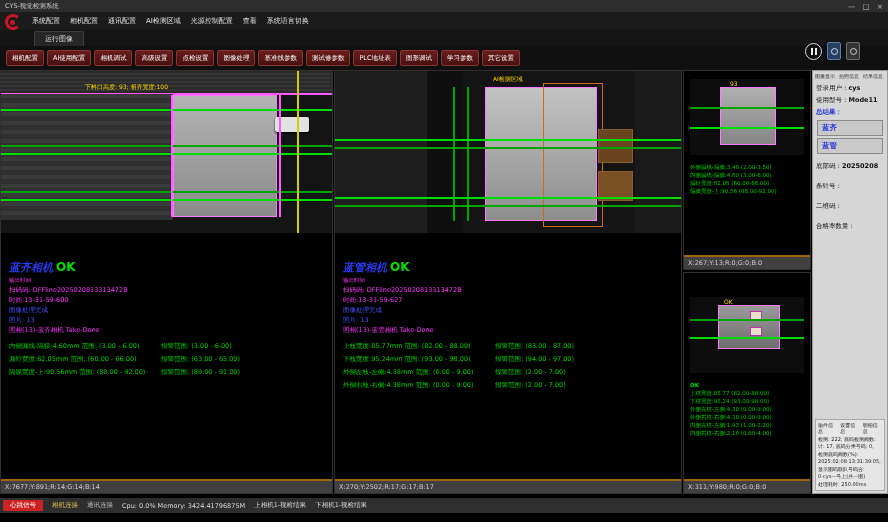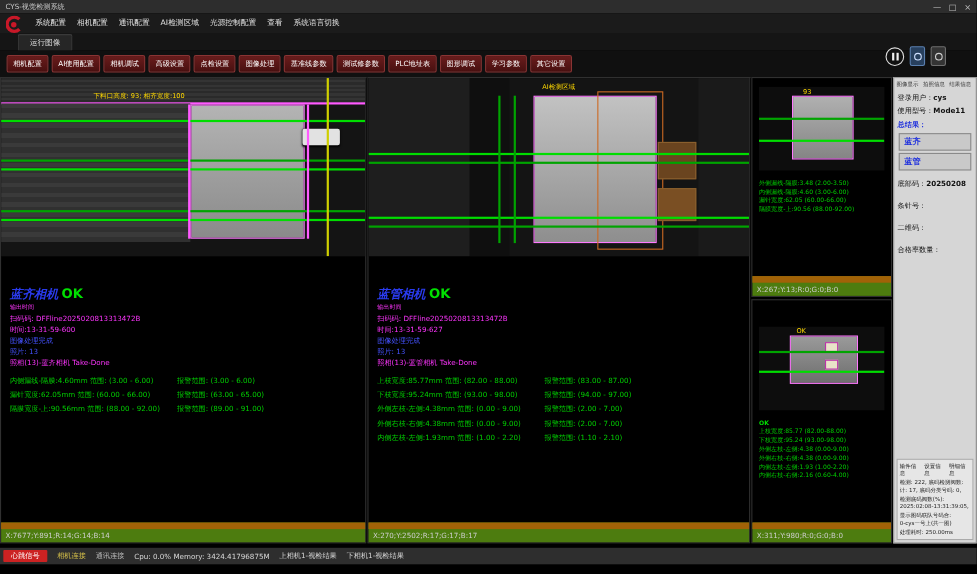--- a/index.html
+++ b/index.html
@@ -16,21 +16,21 @@
   
   .menubar{position:absolute;left:0;top:12px;right:0;height:18px;background:#1b1b1b;
     display:flex;align-items:center;gap:10px;padding-left:32px;color:#e0e0e0;font-size:7px;}
   .logo{position:absolute;left:5px;top:2px;width:16px;height:16px;border-radius:50%;
     border:3px solid #c81828;border-right-color:transparent;box-sizing:border-box;}
   .logo:after{content:"";position:absolute;width:5px;height:5px;background:#c81828;
     border-radius:50%;left:2px;top:3px;}
 
   
   .tabrow{position:absolute;left:0;top:30px;right:0;height:16px;background:#151515;
-    display:flex;align-items:flex-end;padding-left:16px;}
+    display:flex;align-items:flex-end;padding-left:34px;}
   .tab{font-size:7px;color:#ddd;background:#262626;border:1px solid #3d3d3d;border-bottom:none;
     padding:2px 10px;border-radius:2px 2px 0 0;}
 
   
   .toolbar{position:absolute;left:0;top:46px;right:0;height:24px;background:#101010;
     display:flex;align-items:center;gap:3px;padding-left:6px;border-bottom:1px solid #2a2a2a;}
   .tbtn{background:linear-gradient(#6a1c1c,#481010);border:1px solid #8a3434;color:#fff;
     font-size:6.5px;padding:2.5px 5px;border-radius:2px;white-space:nowrap;}
   .toolbar-icons{position:absolute;right:28px;top:-4px;display:flex;gap:5px;align-items:center;}
   .icon-pause{width:15px;height:15px;border-radius:50%;border:1.5px solid #ddd;background:#111;position:relative;}
@@ -42,22 +42,22 @@
   .icon-cam2:after{border-color:#cfcfcf;}
 
   
   .pane{position:absolute;background:#000;border:1px solid #303030;box-sizing:border-box;}
   .view-left{left:0;top:70px;width:333px;height:424px;}
   .view-mid{left:334px;top:70px;width:348px;height:424px;}
   .thumb1{left:683px;top:70px;width:128px;height:200px;}
   .thumb2{left:683px;top:272px;width:128px;height:222px;}
   .panel{left:812px;top:70px;width:76px;height:424px;background:#d6d6d6;border:1px solid #9a9a9a;}
 
-  .coordbar{position:absolute;left:0;right:0;bottom:0;height:12px;background:#4d7c0f;
-    border-top:6px solid #a16207;color:#cfcfcf;font-size:6.5px;line-height:12px;padding-left:4px;}
+  .coordbar{position:absolute;left:0;right:0;bottom:0;height:12px;background:#404040;
+    border-top:2px solid #a16207;color:#cfcfcf;font-size:6.5px;line-height:12px;padding-left:4px;}
 
   
   .cam-img{position:absolute;left:0;top:0;right:0;height:162px;background:#141414;overflow:hidden;}
   .gl{position:absolute;left:0;right:0;height:1.5px;background:#00a400;}
   .gl.b{height:2px;background:#00dd00;}
   .gvl{position:absolute;width:1.5px;background:#00a400;}
   .mvl{position:absolute;width:1.5px;background:#ff5aff;}
   .yvl{position:absolute;width:1.5px;background:#cfcf00;}
   .ylabel{position:absolute;color:#ffd800;font-size:6px;white-space:nowrap;}
 
@@ -250,24 +250,20 @@
         <span class="malarm">报警范围: (94.00 - 97.00)</span>
       </div>
       <div class="mrow">
         <span class="mval">外侧左枝-左侧:4.38mm 范围: (0.00 - 9.00)</span>
         <span class="malarm">报警范围: (2.00 - 7.00)</span>
       </div>
       <div class="mrow">
         <span class="mval">外侧右枝-右侧:4.38mm 范围: (0.00 - 9.00)</span>
         <span class="malarm">报警范围: (2.00 - 7.00)</span>
       </div>
-      <div class="mrow">
-        <span class="mval">内侧左枝-左侧:1.93mm 范围: (1.00 - 2.20)</span>
-        <span class="malarm">报警范围: (1.10 - 2.10)</span>
-      </div>
     </div>
     <div class="coordbar">X:270;Y:2502;R:17;G:17;B:17</div>
   </div>
 
   <div class="pane thumb1">
     <div class="th-img">
       <div class="th-part"></div>
       <div class="gl" style="top:28px"></div>
       <div class="gl b" style="top:48px"></div>
       <div class="ylabel" style="left:40px;top:1px">93</div>

